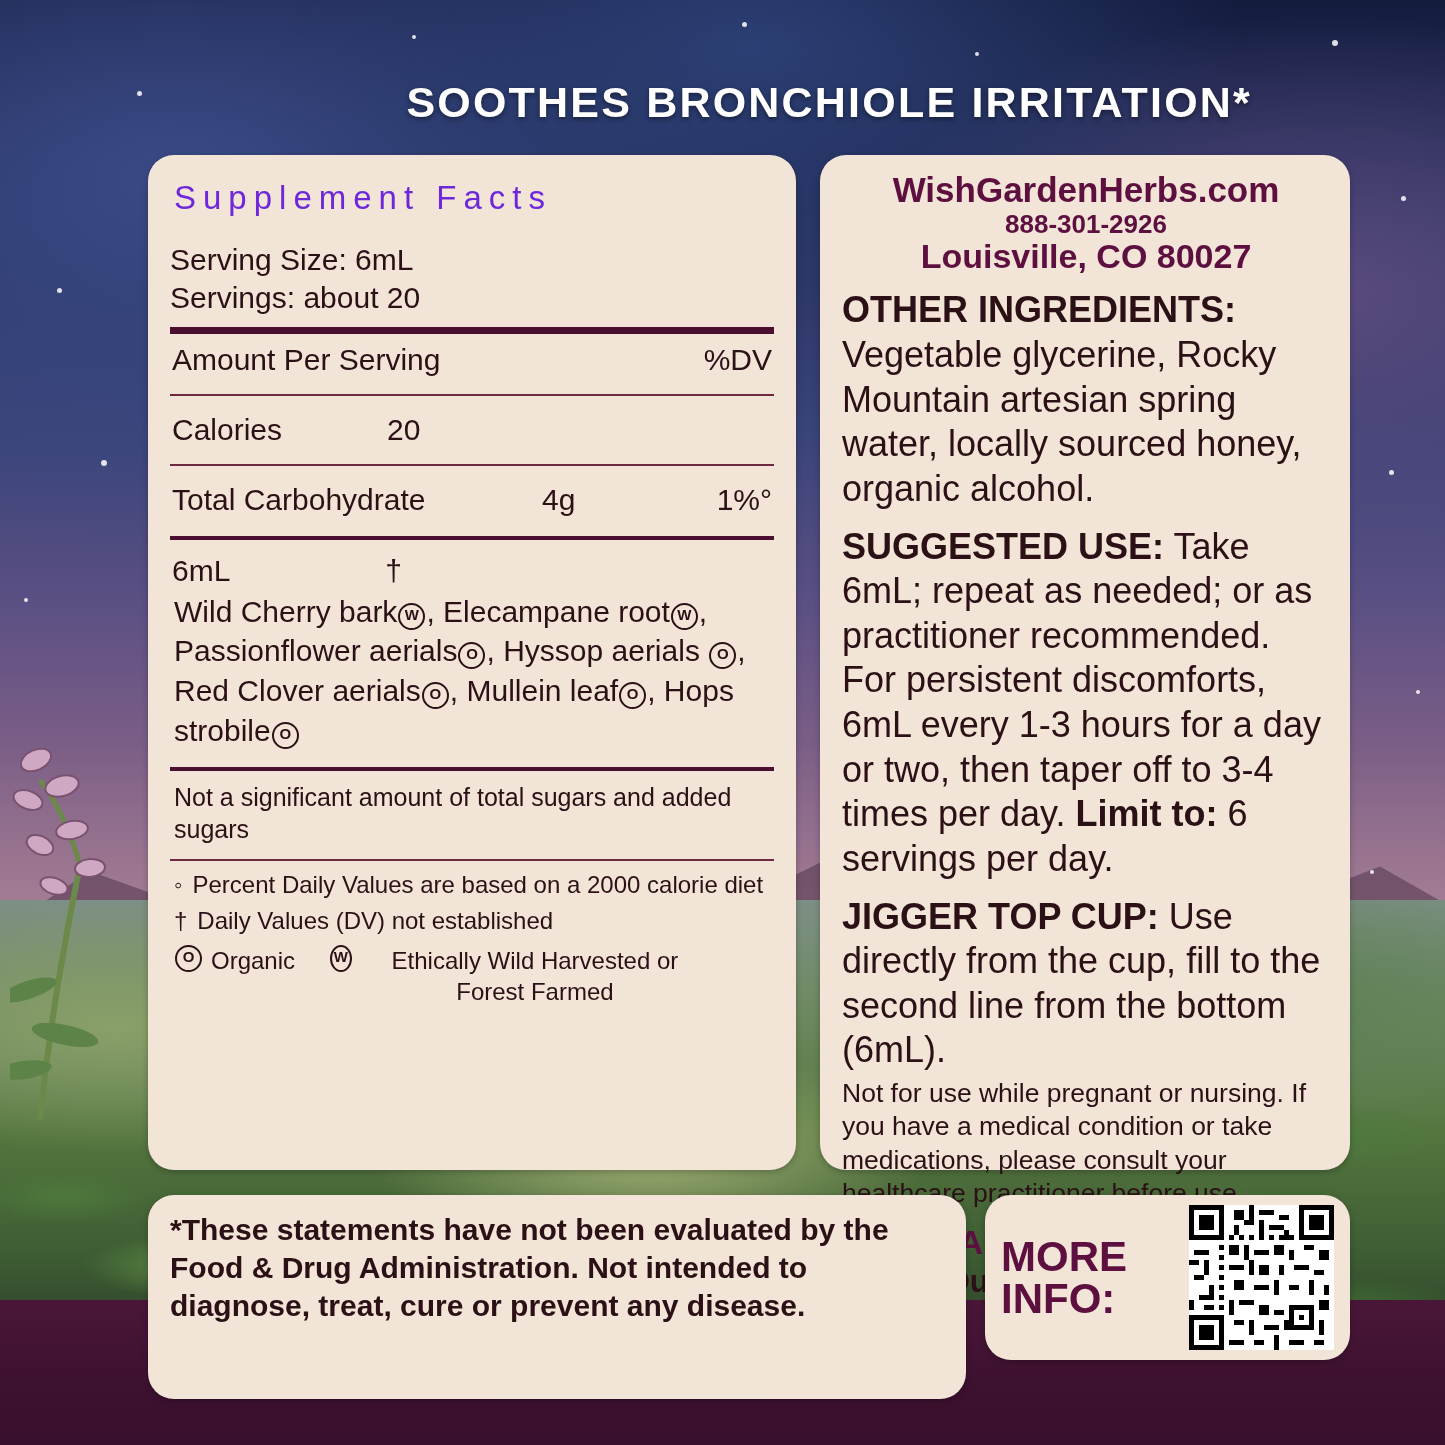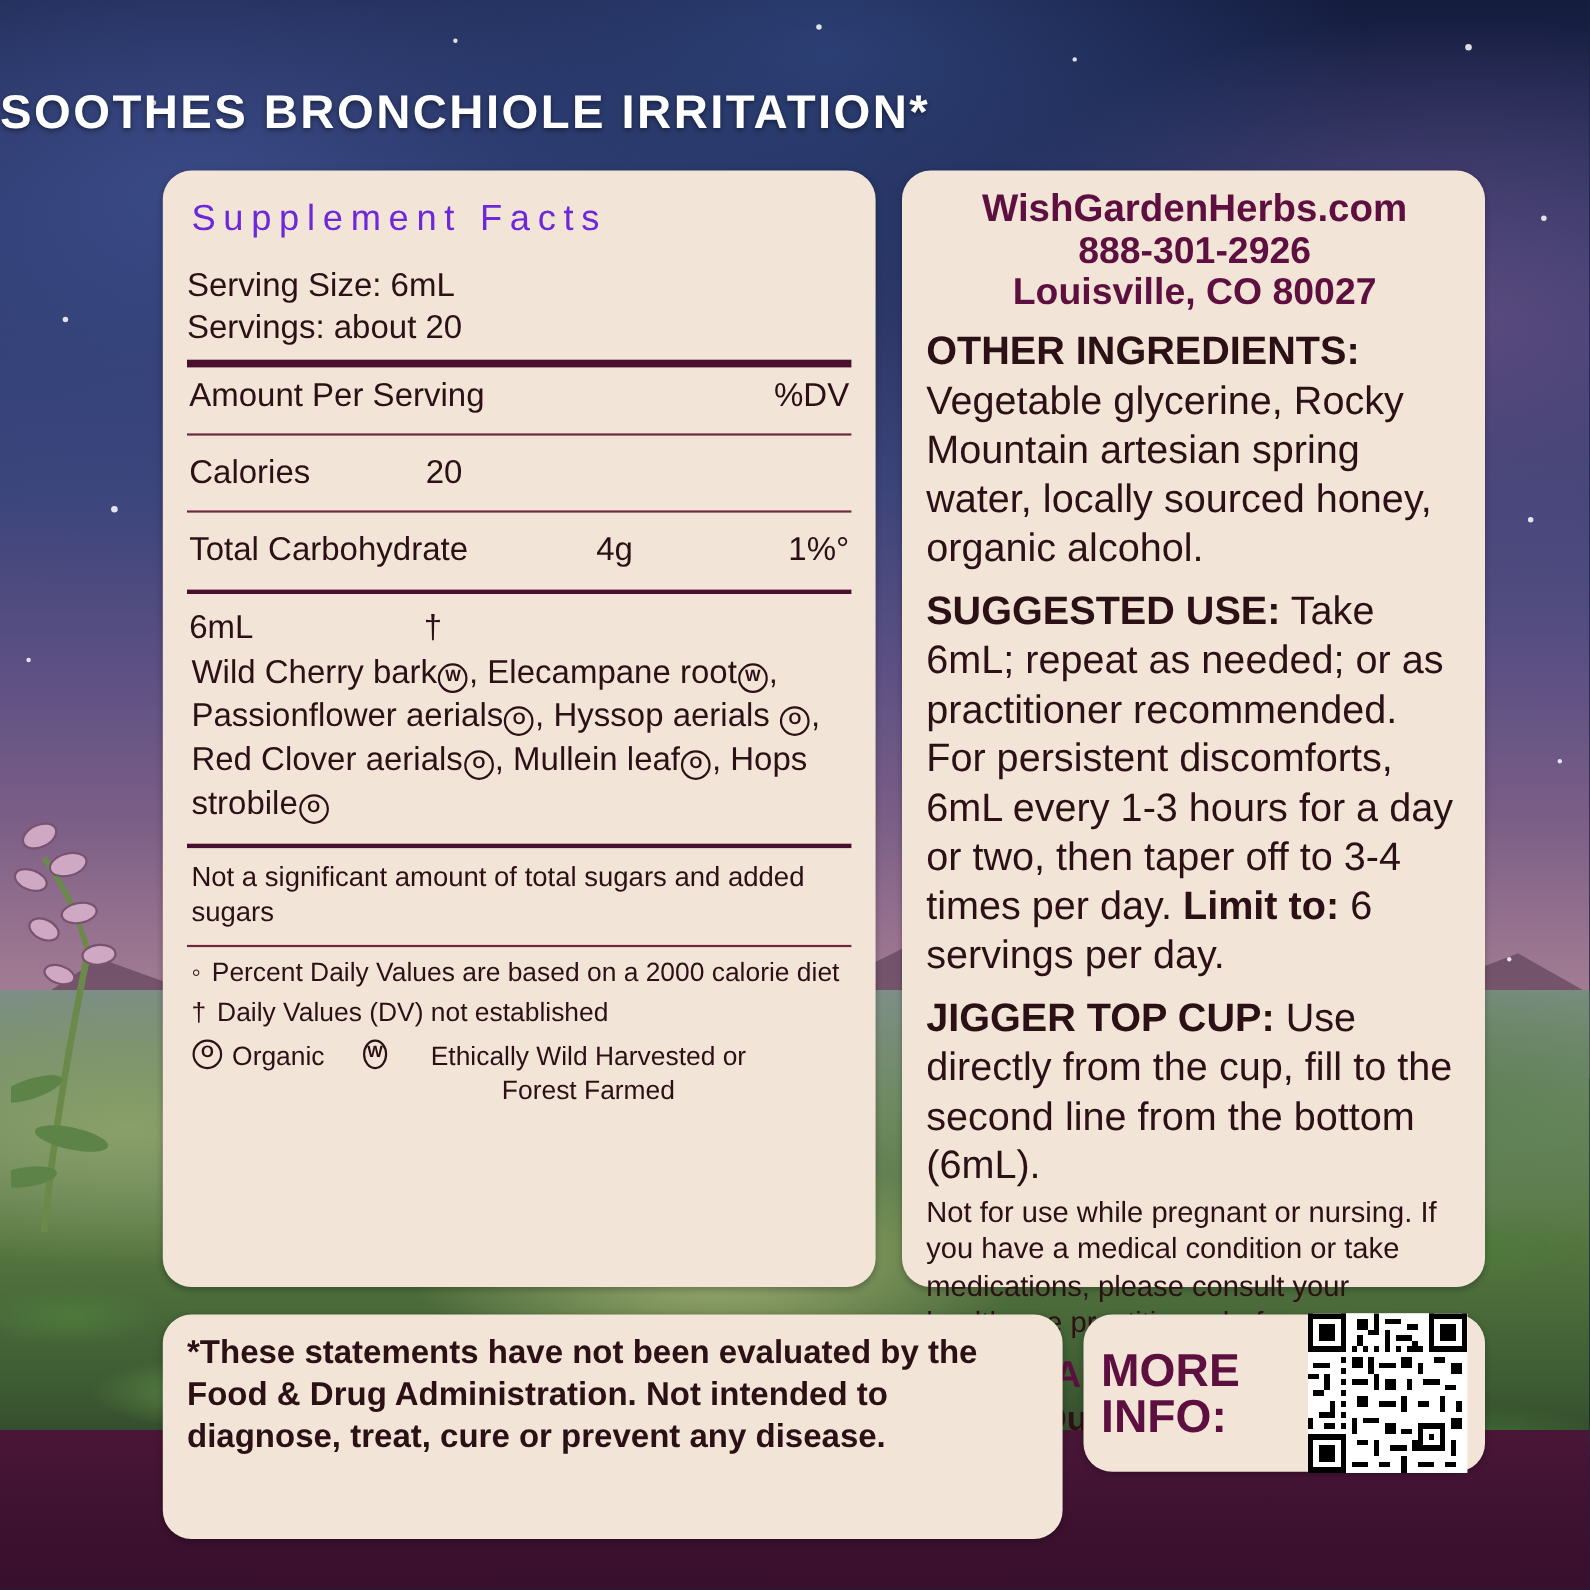--- a/index.html
+++ b/index.html
@@ -60,21 +60,21 @@
   .star{position:absolute;border-radius:50%;background:#fff;opacity:.85;}
 
   
   .card{
     position:absolute;background:#f2e4d6;border-radius:26px;
     box-shadow:0 2px 6px rgba(0,0,0,.25);
   }
 
   
   #headline{
-    position:absolute;left:0;top:78px;width:1252px;text-align:left;
+    position:absolute;left:0;top:78px;width:1252px;text-align:right;
     color:#ffffff;font-size:43px;font-weight:bold;letter-spacing:2.2px;
     text-shadow:0 2px 5px rgba(0,0,0,.45);
   }
 
   
   #panel-left{left:148px;top:155px;width:648px;height:1015px;}
   .sf-inner{padding:18px 22px 10px 22px;color:#2b1016;}
   .sf-title{
     font-size:33px;font-weight:normal;letter-spacing:7px;color:#6d28d9;
     padding-left:4px;padding-top:6px;
@@ -98,40 +98,40 @@
   }
   .foot-grid{display:flex;gap:34px;align-items:flex-start;padding-left:4px;}
 
   
   #panel-right{left:820px;top:155px;width:530px;height:1015px;}
   .rp-inner{padding:16px 20px 10px 22px;color:#2b1016;}
   .rp-head{
     color:#5d1040;font-weight:bold;text-align:center;line-height:1.1;
   }
   .rp-web{font-size:35px;}
-  .rp-phone{font-size:34px;}
+  .rp-phone{font-size:26px;}
   .rp-city{font-size:34px;}
   .rp-para{font-size:36px;line-height:1.24;margin-top:13px;color:#2b1016;}
   .rp-para b{font-weight:bold;}
   .rp-warn{font-size:26.5px;line-height:1.26;margin-top:4px;font-weight:normal;}
   .shake{
     text-align:center;color:#5d1040;font-weight:bold;font-size:34px;margin-top:12px;
   }
   .keep{
     text-align:center;color:#2b1016;font-weight:bold;font-size:31px;margin-top:2px;
   }
 
   
   #panel-disclaimer{left:148px;top:1195px;width:818px;height:204px;}
   .disc{
     padding:16px 22px;font-size:30px;line-height:1.26;font-weight:bold;color:#2b1016;
   }
 
   
-  #panel-qr{left:985px;top:1195px;width:365px;height:143px;}
+  #panel-qr{left:985px;top:1195px;width:365px;height:165px;}
   .qr-wrap{display:flex;align-items:center;height:100%;padding:0 16px;box-sizing:border-box;}
   .more-info{color:#5d1040;font-weight:bold;font-size:42px;line-height:1.0;flex:1;}
   .qr{width:145px;height:145px;background:#fff;}
   .qr svg{display:block;}
 </style>
 </head>
 <body>
 
 <div id="bg">
   <div class="sky"></div>

